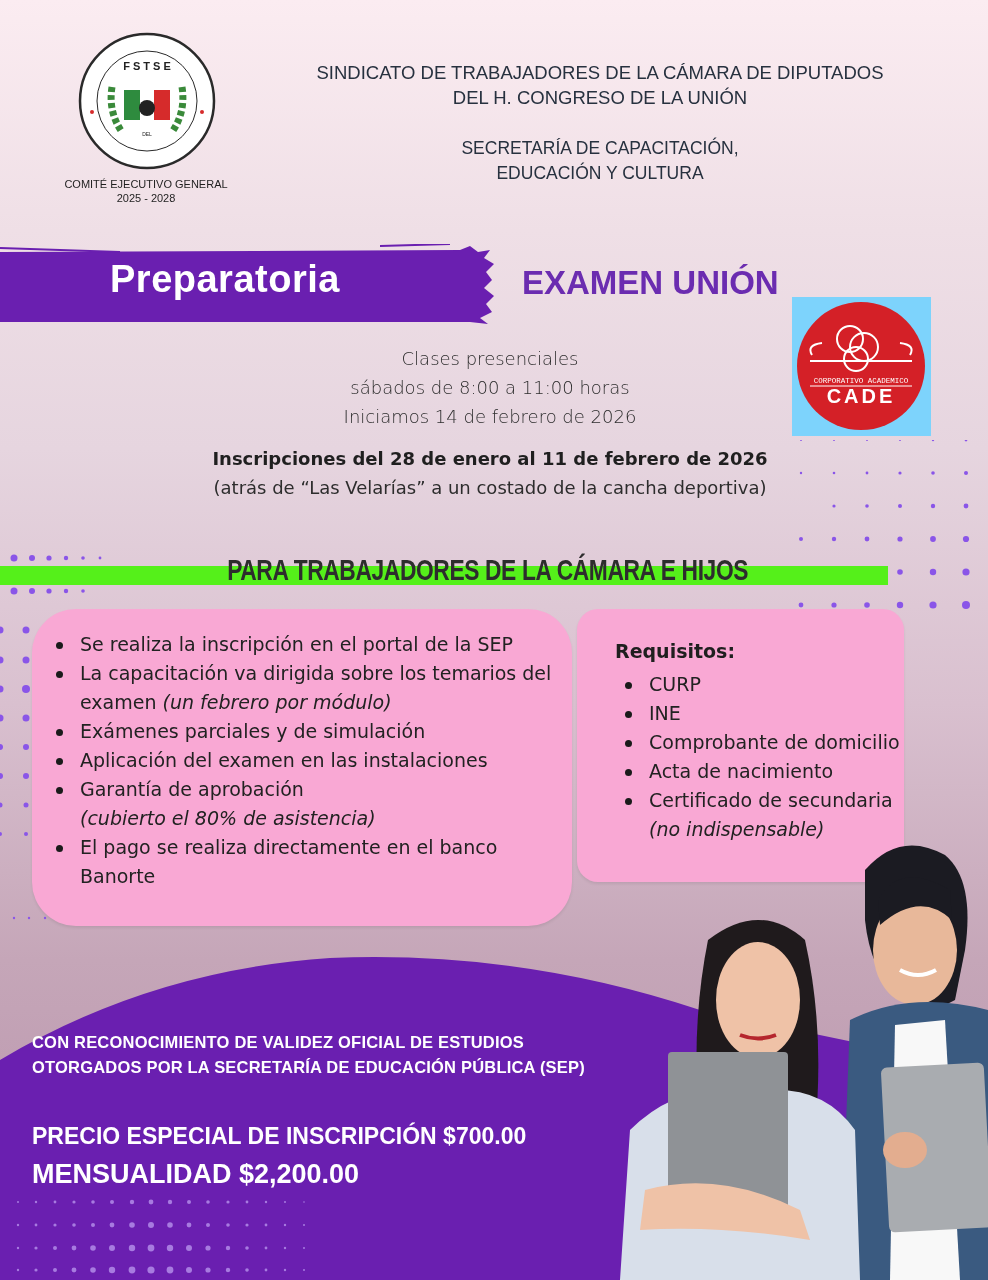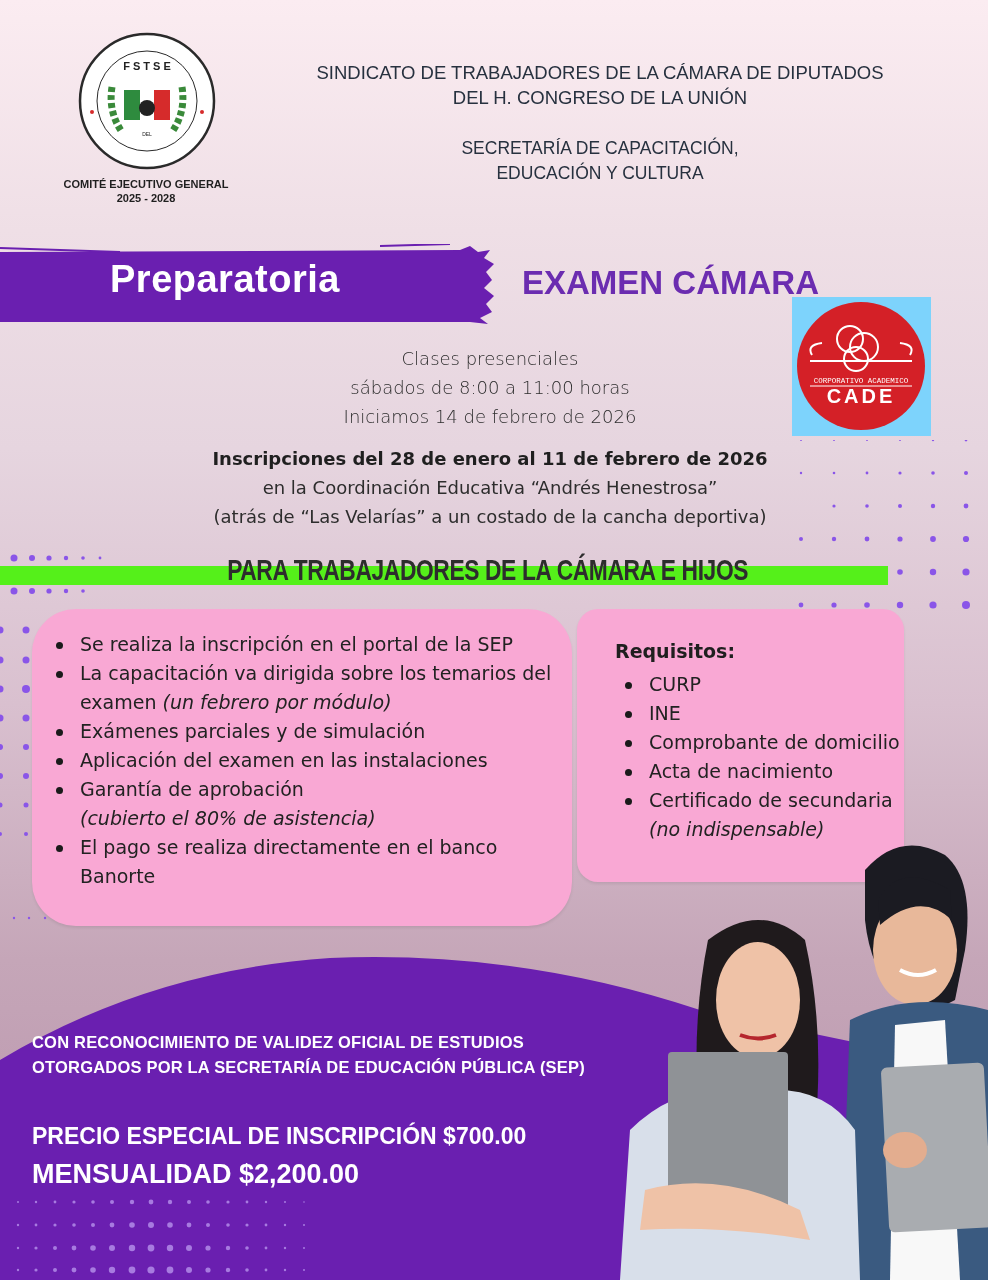--- a/index.html
+++ b/index.html
@@ -7,21 +7,21 @@
   body {
     position: relative;
     font-family: "DejaVu Sans", sans-serif;
     background: linear-gradient(180deg, #fbecf1 0%, #efdfe6 18%, #e6d5df 35%, #d9c0cf 55%, #c5a6b8 75%, #b892ab 100%);
     color: #222;
   }
   .abs { position: absolute; }
 
   
   .seal { left: 78px; top: 32px; width: 138px; height: 138px; }
-  .committee { left: 40px; top: 177px; width: 212px; text-align: center; font-family: "Liberation Sans", sans-serif; font-weight: 700; font-size: 11px; line-height: 14px; color: #1f1f1f; }
+  .committee { left: 40px; top: 177px; width: 212px; text-align: center; font-family: "Liberation Sans", sans-serif; font-weight: 400; font-size: 11px; line-height: 14px; color: #1f1f1f; }
 
   .header { left: 262px; top: 60px; width: 676px; text-align: center; font-family: "Liberation Sans", sans-serif; font-weight: 400; color: #27313f; }
   .header .l1 { font-size: 18.5px; line-height: 25px; }
   .header .l3 { font-size: 17.5px; line-height: 25px; margin-top: 26px; }
 
   
   .brush { left: 0; top: 244px; width: 495px; height: 84px; }
   .prep { left: 110px; top: 258px; font-family: "Liberation Sans", sans-serif; font-weight: 700; font-size: 38px; color: #fff; letter-spacing: 0.5px; }
   .exam { left: 522px; top: 264px; font-family: "Liberation Sans", sans-serif; font-weight: 700; font-size: 33px; color: #6b2cb0; }
 
@@ -86,21 +86,21 @@
 </div>
 
 <div class="abs brush">
   <svg width="495" height="84" viewBox="0 0 495 84">
     <path d="M0 8 L460 6 L470 2 L478 8 L490 6 L484 14 L494 20 L486 28 L492 36 L484 44 L494 52 L486 60 L492 68 L480 74 L488 80 L470 78 L0 78 Z" fill="#6a1fb0"></path>
     <path d="M0 4 L120 8" stroke="#6a1fb0" stroke-width="2"></path>
     <path d="M380 2 L450 0" stroke="#6a1fb0" stroke-width="2"></path>
   </svg>
 </div>
 <div class="abs prep">Preparatoria</div>
-<div class="abs exam">EXAMEN CÁMARA</div>
+<div class="abs exam">EXAMEN UNIÓN</div>
 
 <div class="abs cade">
   <svg width="139" height="139" viewBox="0 0 139 139">
     <circle cx="69" cy="69" r="64" fill="#d42027"></circle>
     <circle cx="58" cy="42" r="13" fill="none" stroke="#fff" stroke-width="2"></circle>
     <circle cx="72" cy="50" r="14" fill="none" stroke="#fff" stroke-width="2"></circle>
     <circle cx="64" cy="62" r="12" fill="none" stroke="#fff" stroke-width="2"></circle>
     <path d="M20 58 Q14 48 30 46 M118 58 Q124 48 108 46" stroke="#fff" stroke-width="2" fill="none"></path>
     <path d="M18 64 L120 64" stroke="#fff" stroke-width="2"></path>
     <text x="69" y="86" text-anchor="middle" font-family="Liberation Mono, monospace" font-size="7.5" fill="#fff">CORPORATIVO ACADEMICO</text>
@@ -188,21 +188,20 @@
   </svg>
 </div>
 
 <div class="abs info">
   <div>Clases presenciales</div>
   <div>sábados de 8:00 a 11:00 horas</div>
   <div>Iniciamos 14 de febrero de 2026</div>
 </div>
 <div class="abs info2">
   <div class="bold">Inscripciones del 28 de enero al 11 de febrero de 2026</div>
-  <div>en la Coordinación Educativa “Andrés Henestrosa”</div>
   <div>(atrás de “Las Velarías” a un costado de la cancha deportiva)</div>
 </div>
 
 <div class="abs green-bar"></div>
 <div class="abs green-title">PARA TRABAJADORES DE LA CÁMARA E HIJOS</div>
 
 <div class="abs card card-left">
   <ul>
     <li><span>Se realiza la inscripción en el portal de la SEP</span></li>
     <li><span>La capacitación va dirigida sobre los temarios del examen </span><span class="it">(un febrero por módulo)</span></li>

